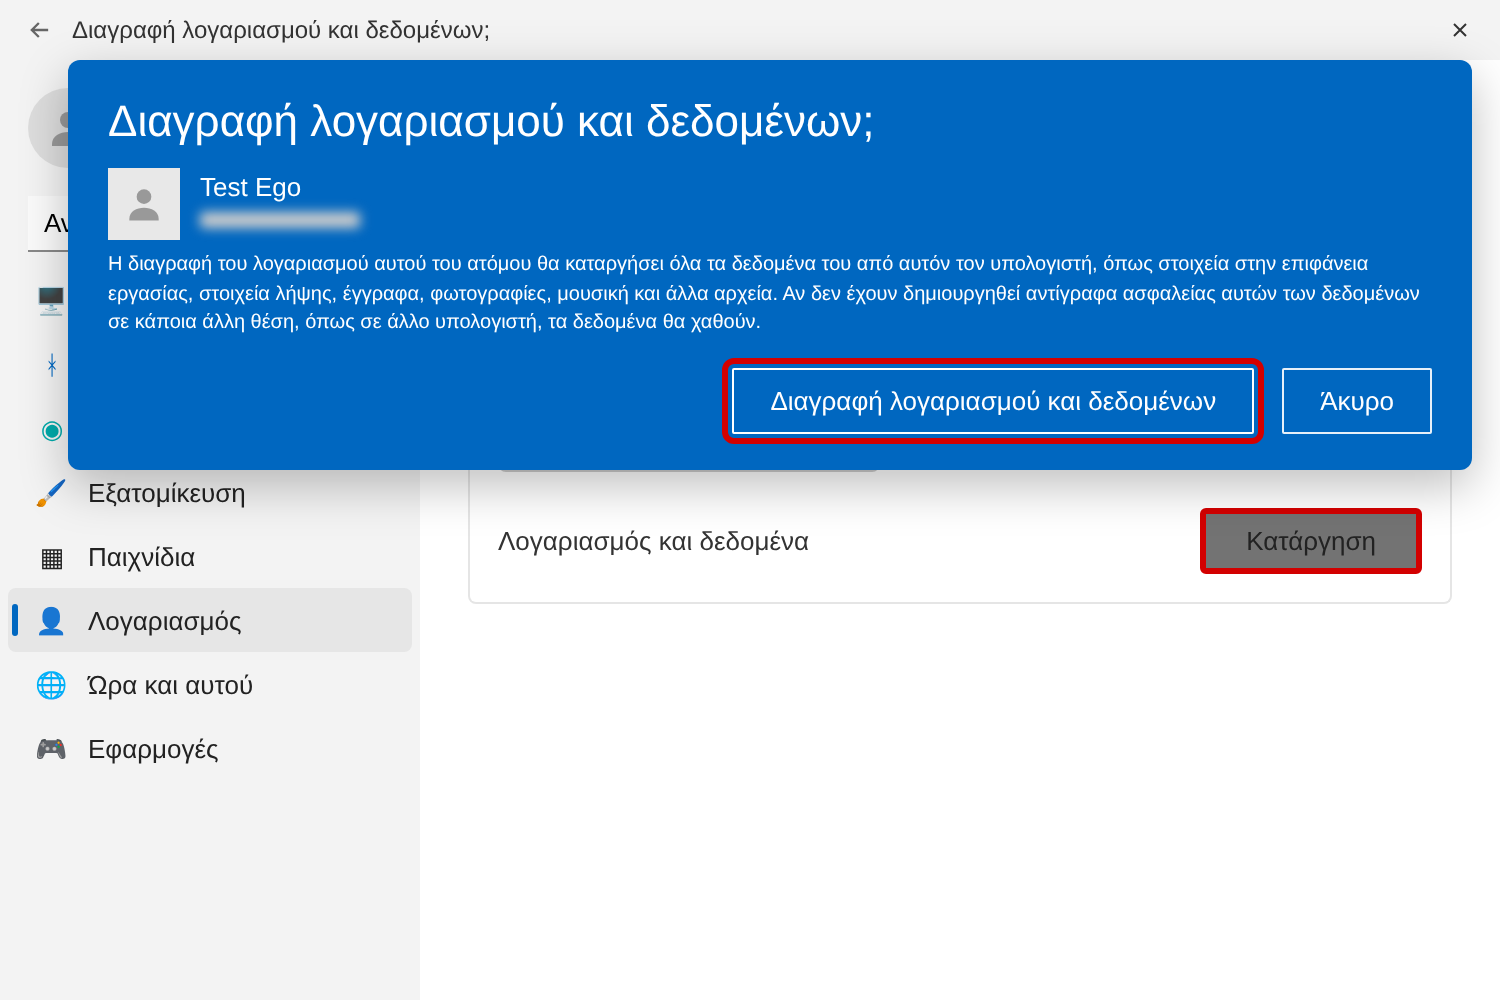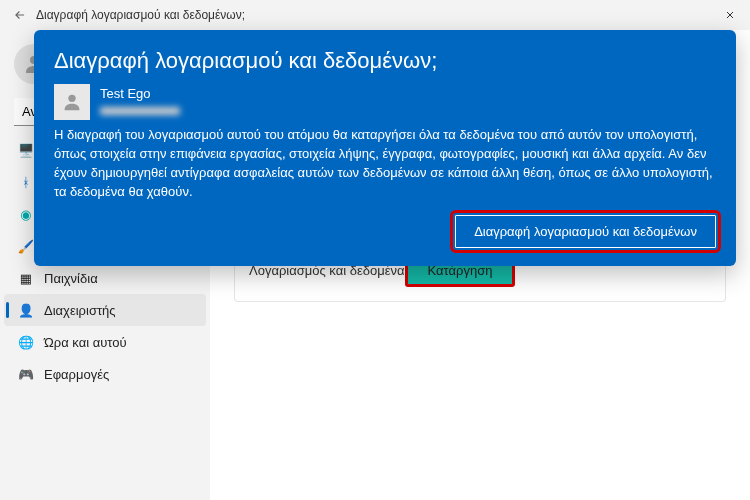--- a/index.html
+++ b/index.html
@@ -26,30 +26,30 @@
 .main-heading { font-size: 28px; font-weight: 600; color: #222; text-align: right; margin-bottom: 20px; }
 .acct-row { display: flex; align-items: center; gap: 12px; border: 1px solid #e5e5e5; border-radius: 4px; padding: 10px 14px; margin-bottom: 12px; }
 .acct-avatar { width: 34px; height: 34px; border-radius: 50%; background: #eee; display: flex; align-items: center; justify-content: center; }
 .acct-info { flex: 1; }
 .acct-name { font-size: 14px; color: #222; }
 .acct-sub { font-size: 12px; color: #666; }
 .chev { color: #555; }
 .section { border: 1px solid #e5e5e5; border-top: none; border-radius: 0 0 4px 4px; padding: 14px; }
 .section-title { font-size: 13px; color: #333; margin-bottom: 10px; }
 .btn-plain { display: inline-block; border: 1px solid #ccc; background: #fff; padding: 7px 14px; border-radius: 4px; font-size: 13px; color: #222; }
-.row2 { display: flex; align-items: center; margin-top: 18px; }
+.row2 { display: flex; align-items: center; justify-content: space-between; margin-top: 18px; }
 .row2-label { font-size: 13px; color: #333; }
-.btn-remove { border: 3px solid #d30000; background: #14b8a6; padding: 6px 20px; border-radius: 3px; font-size: 13px; color: #222; }
+.btn-remove { border: 3px solid #d30000; background: #737373; padding: 6px 20px; border-radius: 3px; font-size: 13px; color: #222; }
 
 .dialog { position: absolute; top: 30px; left: 34px; right: 14px; z-index: 10; background: #0067c0; color: #fff; border-radius: 6px; box-shadow: 0 8px 24px rgba(0,0,0,0.25); padding: 18px 20px 18px 20px; }
 .dialog h2 { font-size: 22px; font-weight: 400; margin-bottom: 10px; }
 .dialog-user { display: flex; align-items: center; gap: 10px; margin-bottom: 6px; }
 .dialog-user .pic { width: 36px; height: 36px; background: #e8e8e8; display: flex; align-items: center; justify-content: center; }
 .dialog-user .nm { font-size: 13px; }
-.dialog-body { font-size: 13px; line-height: 1.45; margin-top: 4px; }
+.dialog-body { font-size: 10px; line-height: 1.45; margin-top: 4px; }
 .dialog-actions { display: flex; justify-content: flex-end; gap: 14px; margin-top: 14px; }
 .dbtn { background: #0067c0; color: #fff; border: 1px solid rgba(255,255,255,0.9); border-radius: 1px; padding: 8px 18px; font-size: 13px; }
 .dbtn.primary { outline: 3px solid #d30000; outline-offset: 2px; border:1px solid #fff; }
 .blur { filter: blur(3px); background: #ccc; display: inline-block; width: 100px; height: 10px; border-radius: 2px; }
 </style>
 </head>
 <body>
 
 <div class="topbar">
   <span class="back">
@@ -91,21 +91,21 @@
       <div class="nav-item">
           <span class="ico">🖌️</span>
           <span>Εξατομίκευση</span>
         </div>
       <div class="nav-item">
           <span class="ico">▦</span>
           <span>Παιχνίδια</span>
         </div>
       <div class="nav-item active">
           <span class="ico" style="color:#0067c0">👤</span>
-          <span>Διαχειριστής</span>
+          <span>Λογαριασμός</span>
         </div>
       <div class="nav-item">
           <span class="ico">🌐</span>
           <span>Ώρα και αυτού</span>
         </div>
       <div class="nav-item">
           <span class="ico">🎮</span>
           <span>Εφαρμογές</span>
         </div>
     </div>
@@ -151,14 +151,15 @@
         </svg>
     </span>
     <div>
       <div class="nm">Test Ego</div>
       <div><span class="blur" style="width:80px;height:8px"></span></div>
     </div>
   </div>
   <div class="dialog-body">Η διαγραφή του λογαριασμού αυτού του ατόμου θα καταργήσει όλα τα δεδομένα του από αυτόν τον υπολογιστή, όπως στοιχεία στην επιφάνεια εργασίας, στοιχεία λήψης, έγγραφα, φωτογραφίες, μουσική και άλλα αρχεία. Αν δεν έχουν δημιουργηθεί αντίγραφα ασφαλείας αυτών των δεδομένων σε κάποια άλλη θέση, όπως σε άλλο υπολογιστή, τα δεδομένα θα χαθούν.</div>
   <div class="dialog-actions">
     <span class="dbtn primary">Διαγραφή λογαριασμού και δεδομένων</span>
+    <span class="dbtn">Άκυρο</span>
   </div>
 </div>
 
 </body></html>

